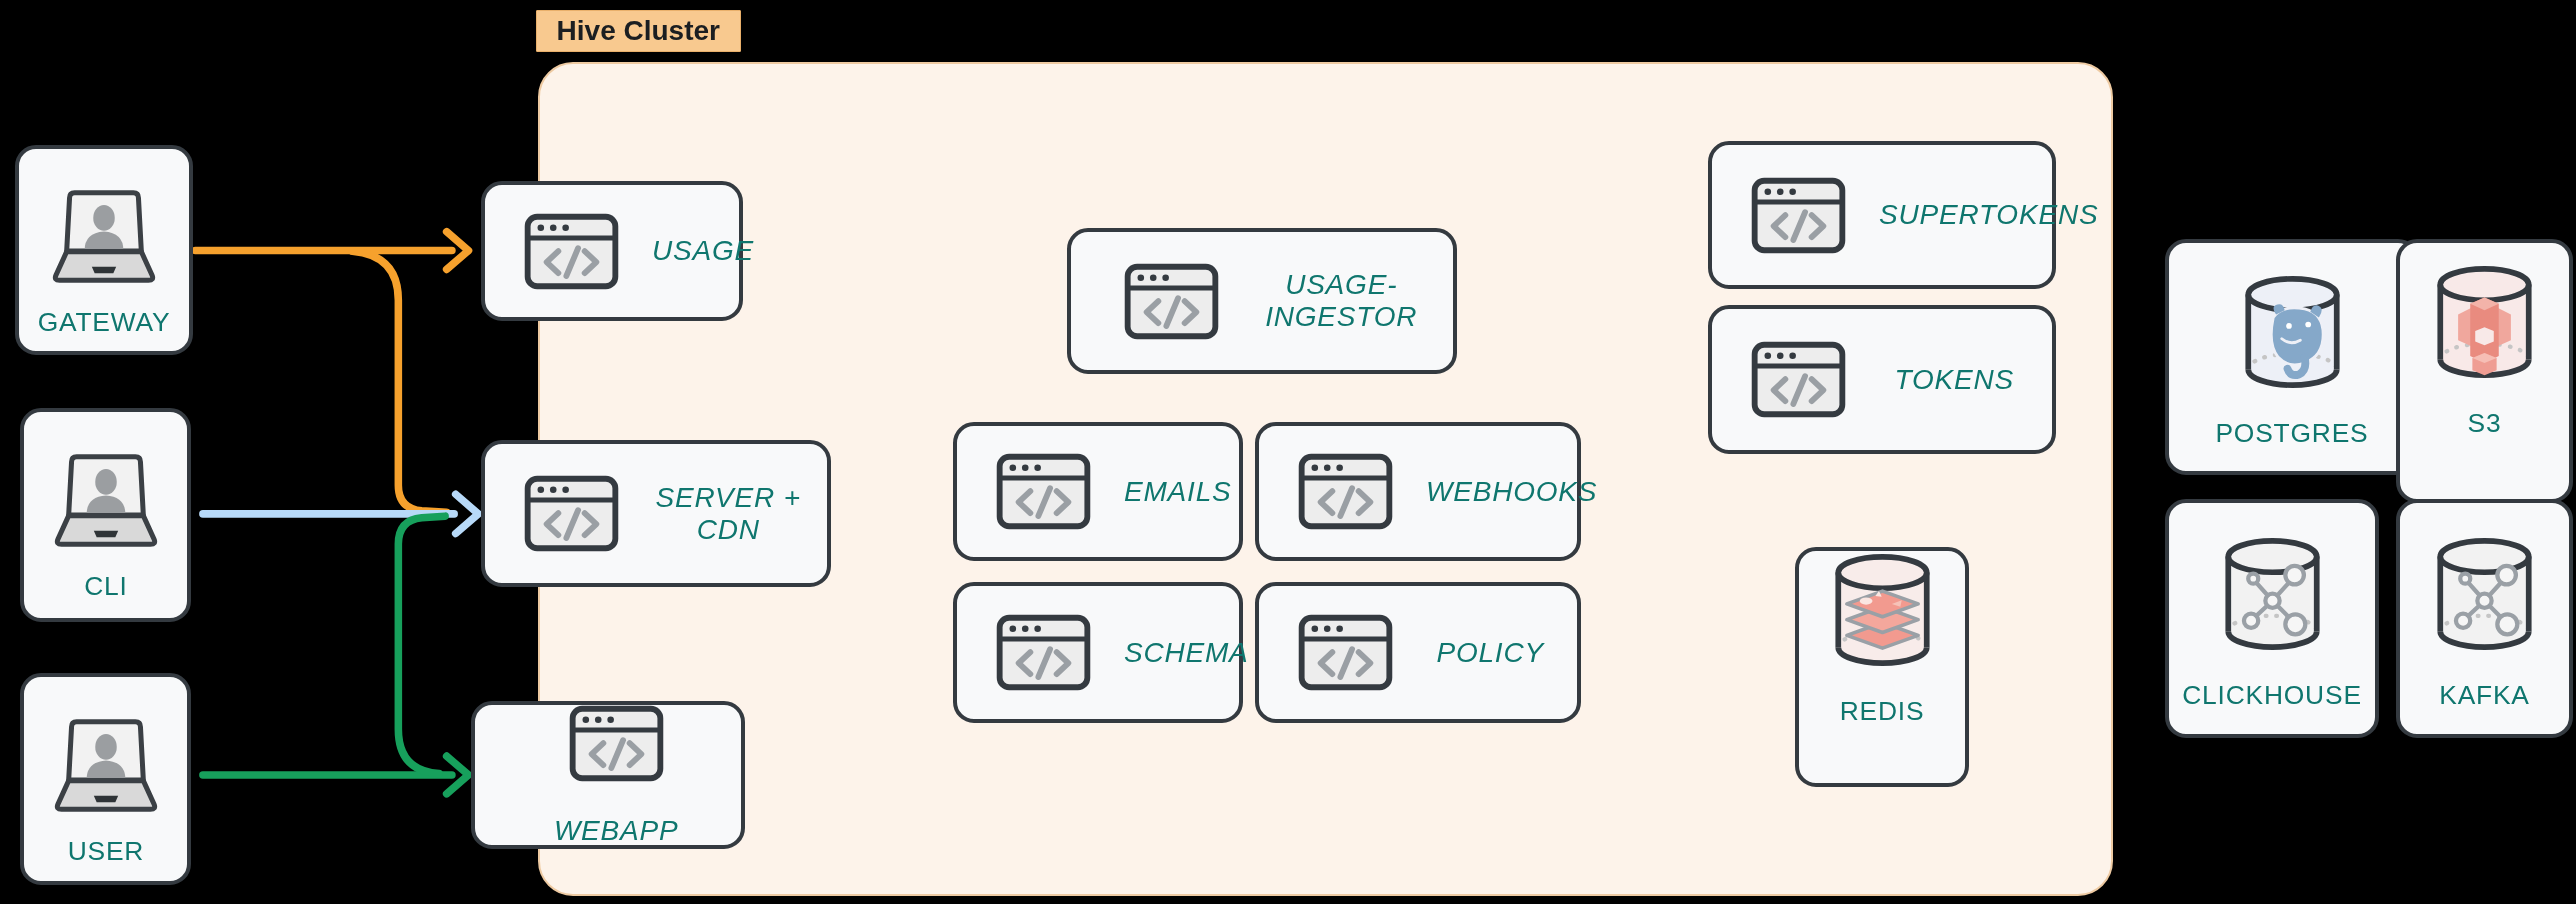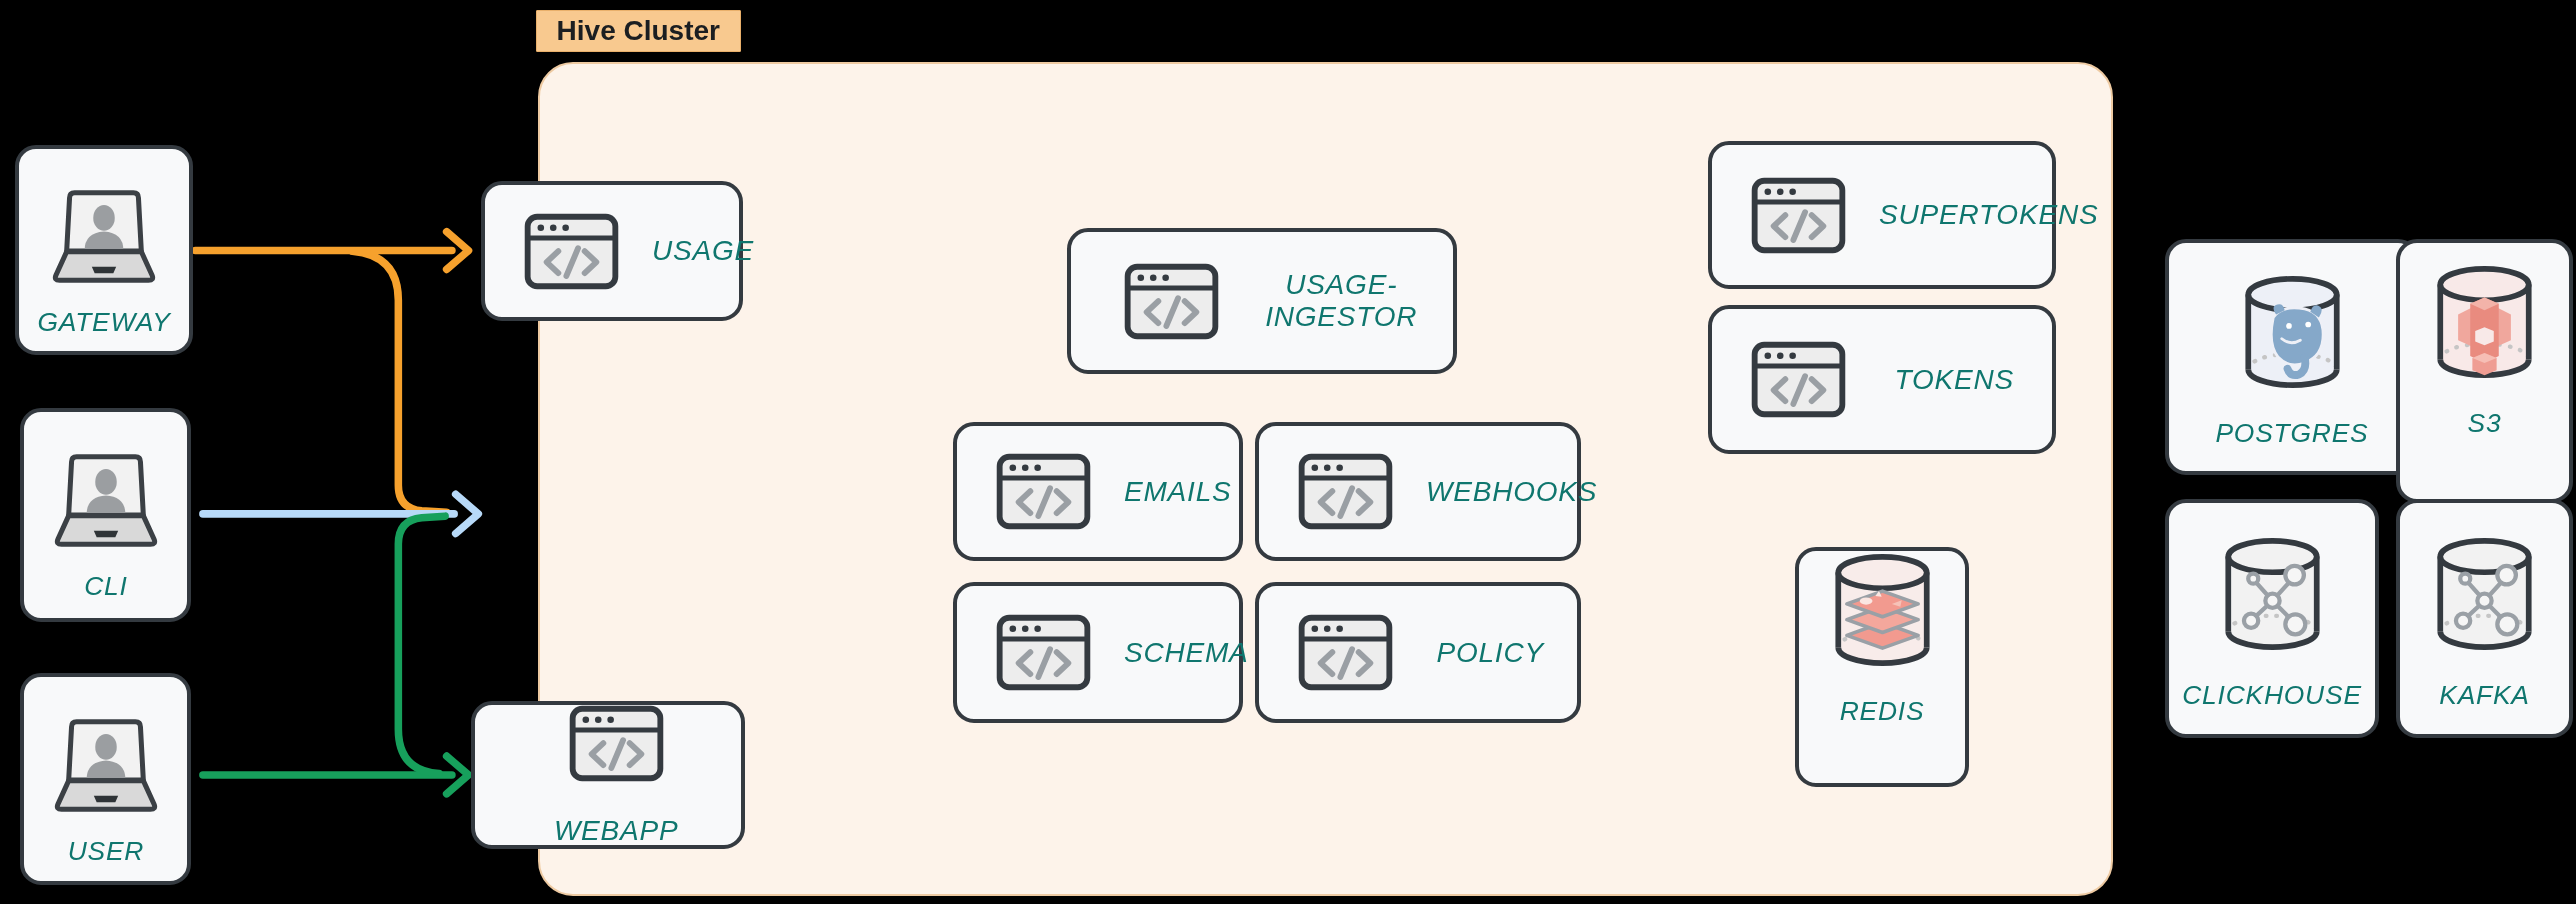--- a/index.html
+++ b/index.html
@@ -14,21 +14,21 @@
                background:#f8c98f;border:1.5px solid #e9b06b;border-radius:1px;
                display:flex;align-items:center;justify-content:center;
                font-size:28px;font-weight:700;color:#1b1e21;padding:0 19.6px;box-sizing:border-box;}
 
   
   .box{position:absolute;background:#f8f9fa;border:4.5px solid #343a40;border-radius:21px;
        box-sizing:border-box;color:#0f766e;}
   .svc{display:flex;align-items:center;padding:0 22.6px 0 39px;gap:33px;}
   .svc .slabel{flex:1;text-align:center;font-style:italic;font-size:28px;letter-spacing:0.8px;}
   .col{display:flex;flex-direction:column;align-items:center;}
-  .col .slabel{font-style:italic;font-size:26.4px;letter-spacing:0.8px;}
+  .col .slabel{font-size:26.4px;letter-spacing:0.8px;}
 
   
   #gateway{left:15px;top:145px;width:178px;height:210px;padding-top:35px;}
   #cli{left:20.4px;top:408px;width:171px;height:214px;padding-top:36px;}
   #user{left:20.4px;top:673px;width:171px;height:212px;padding-top:36px;}
   .client .slabel{margin-top:15px;}
 
   
   #usage{left:481px;top:181px;width:262px;height:140px;}
   #server_cdn{left:481px;top:440px;width:350px;height:147px;}
@@ -177,20 +177,26 @@
       </svg>
     <div class="slabel">USER</div>
   </div>
 
   <div class="box svc" id="usage">
     <svg class="icon-browser" viewBox="0 0 126 102" width="95" height="77">
         <use href="#sym-browser"></use>
       </svg>
     <div class="slabel">USAGE</div>
   </div>
+  <div class="box svc" id="server_cdn">
+    <svg class="icon-browser" viewBox="0 0 126 102" width="95" height="77">
+        <use href="#sym-browser"></use>
+      </svg>
+    <div class="slabel">SERVER + CDN</div>
+  </div>
   <div class="box svc" id="webapp">
     <svg class="icon-browser" viewBox="0 0 126 102" width="95" height="77">
         <use href="#sym-browser"></use>
       </svg>
     <div class="slabel">WEBAPP</div>
   </div>
   <div class="box svc" id="usage_ingestor">
     <svg class="icon-browser" viewBox="0 0 126 102" width="95" height="77">
         <use href="#sym-browser"></use>
       </svg>

